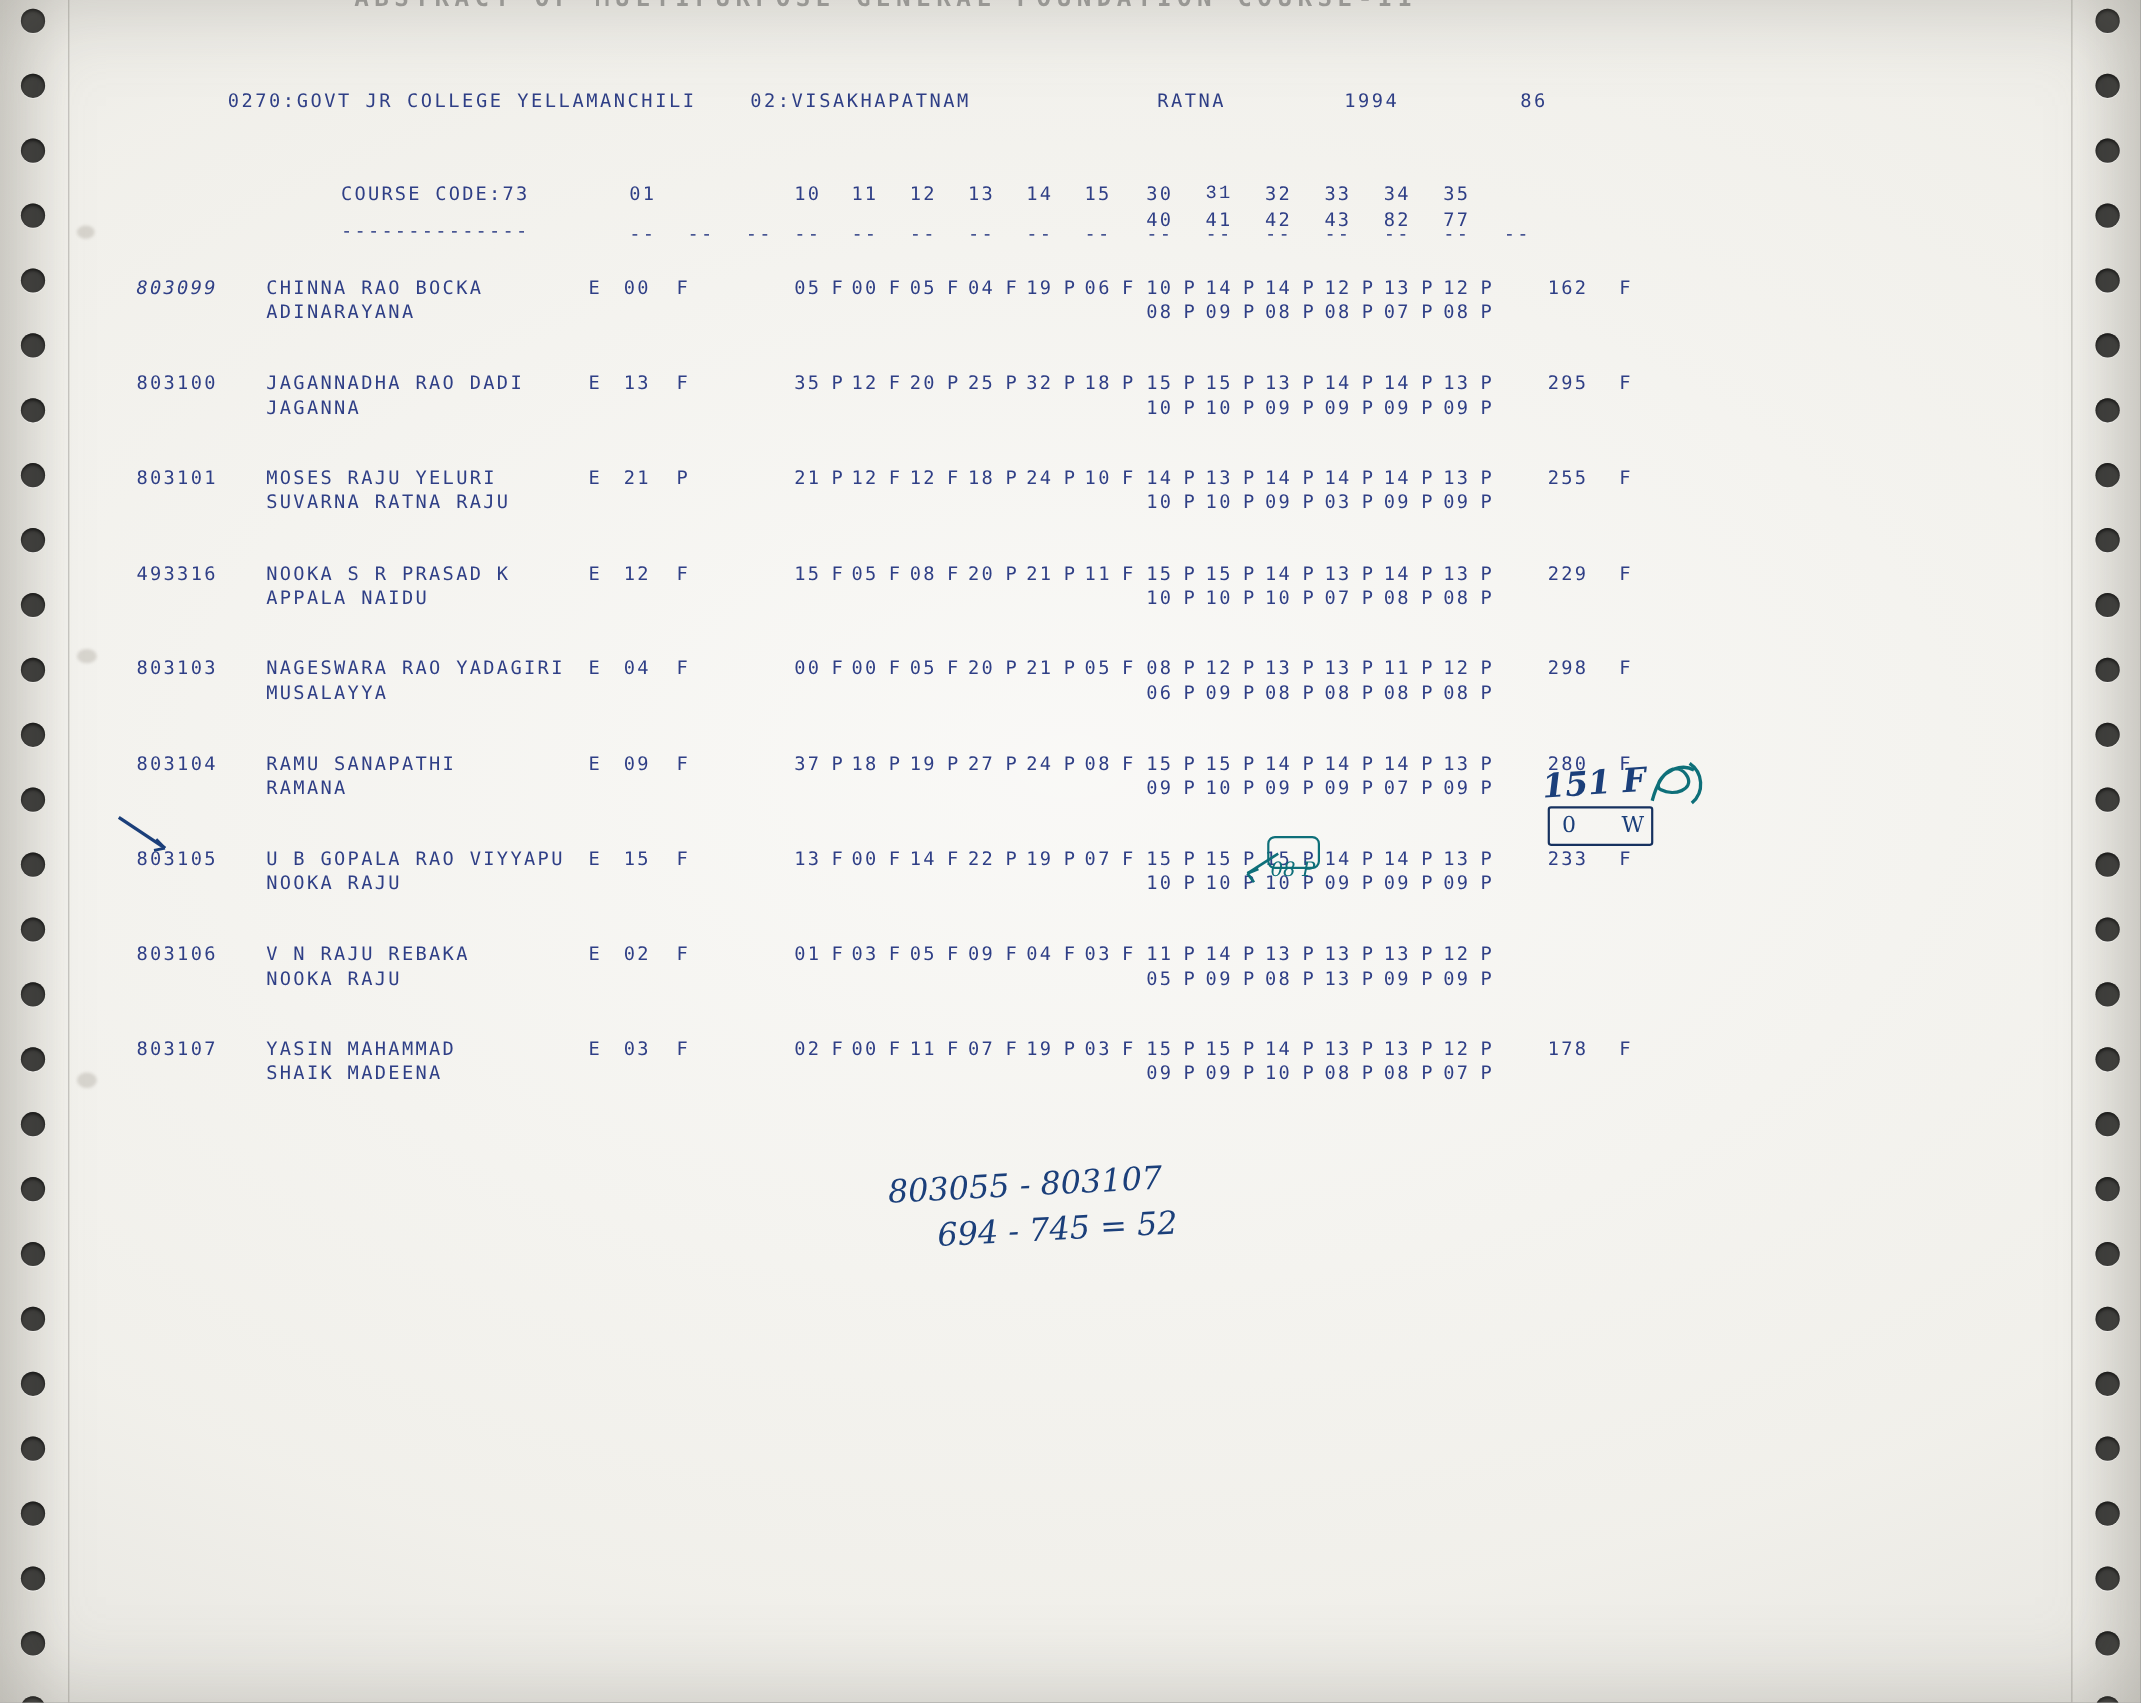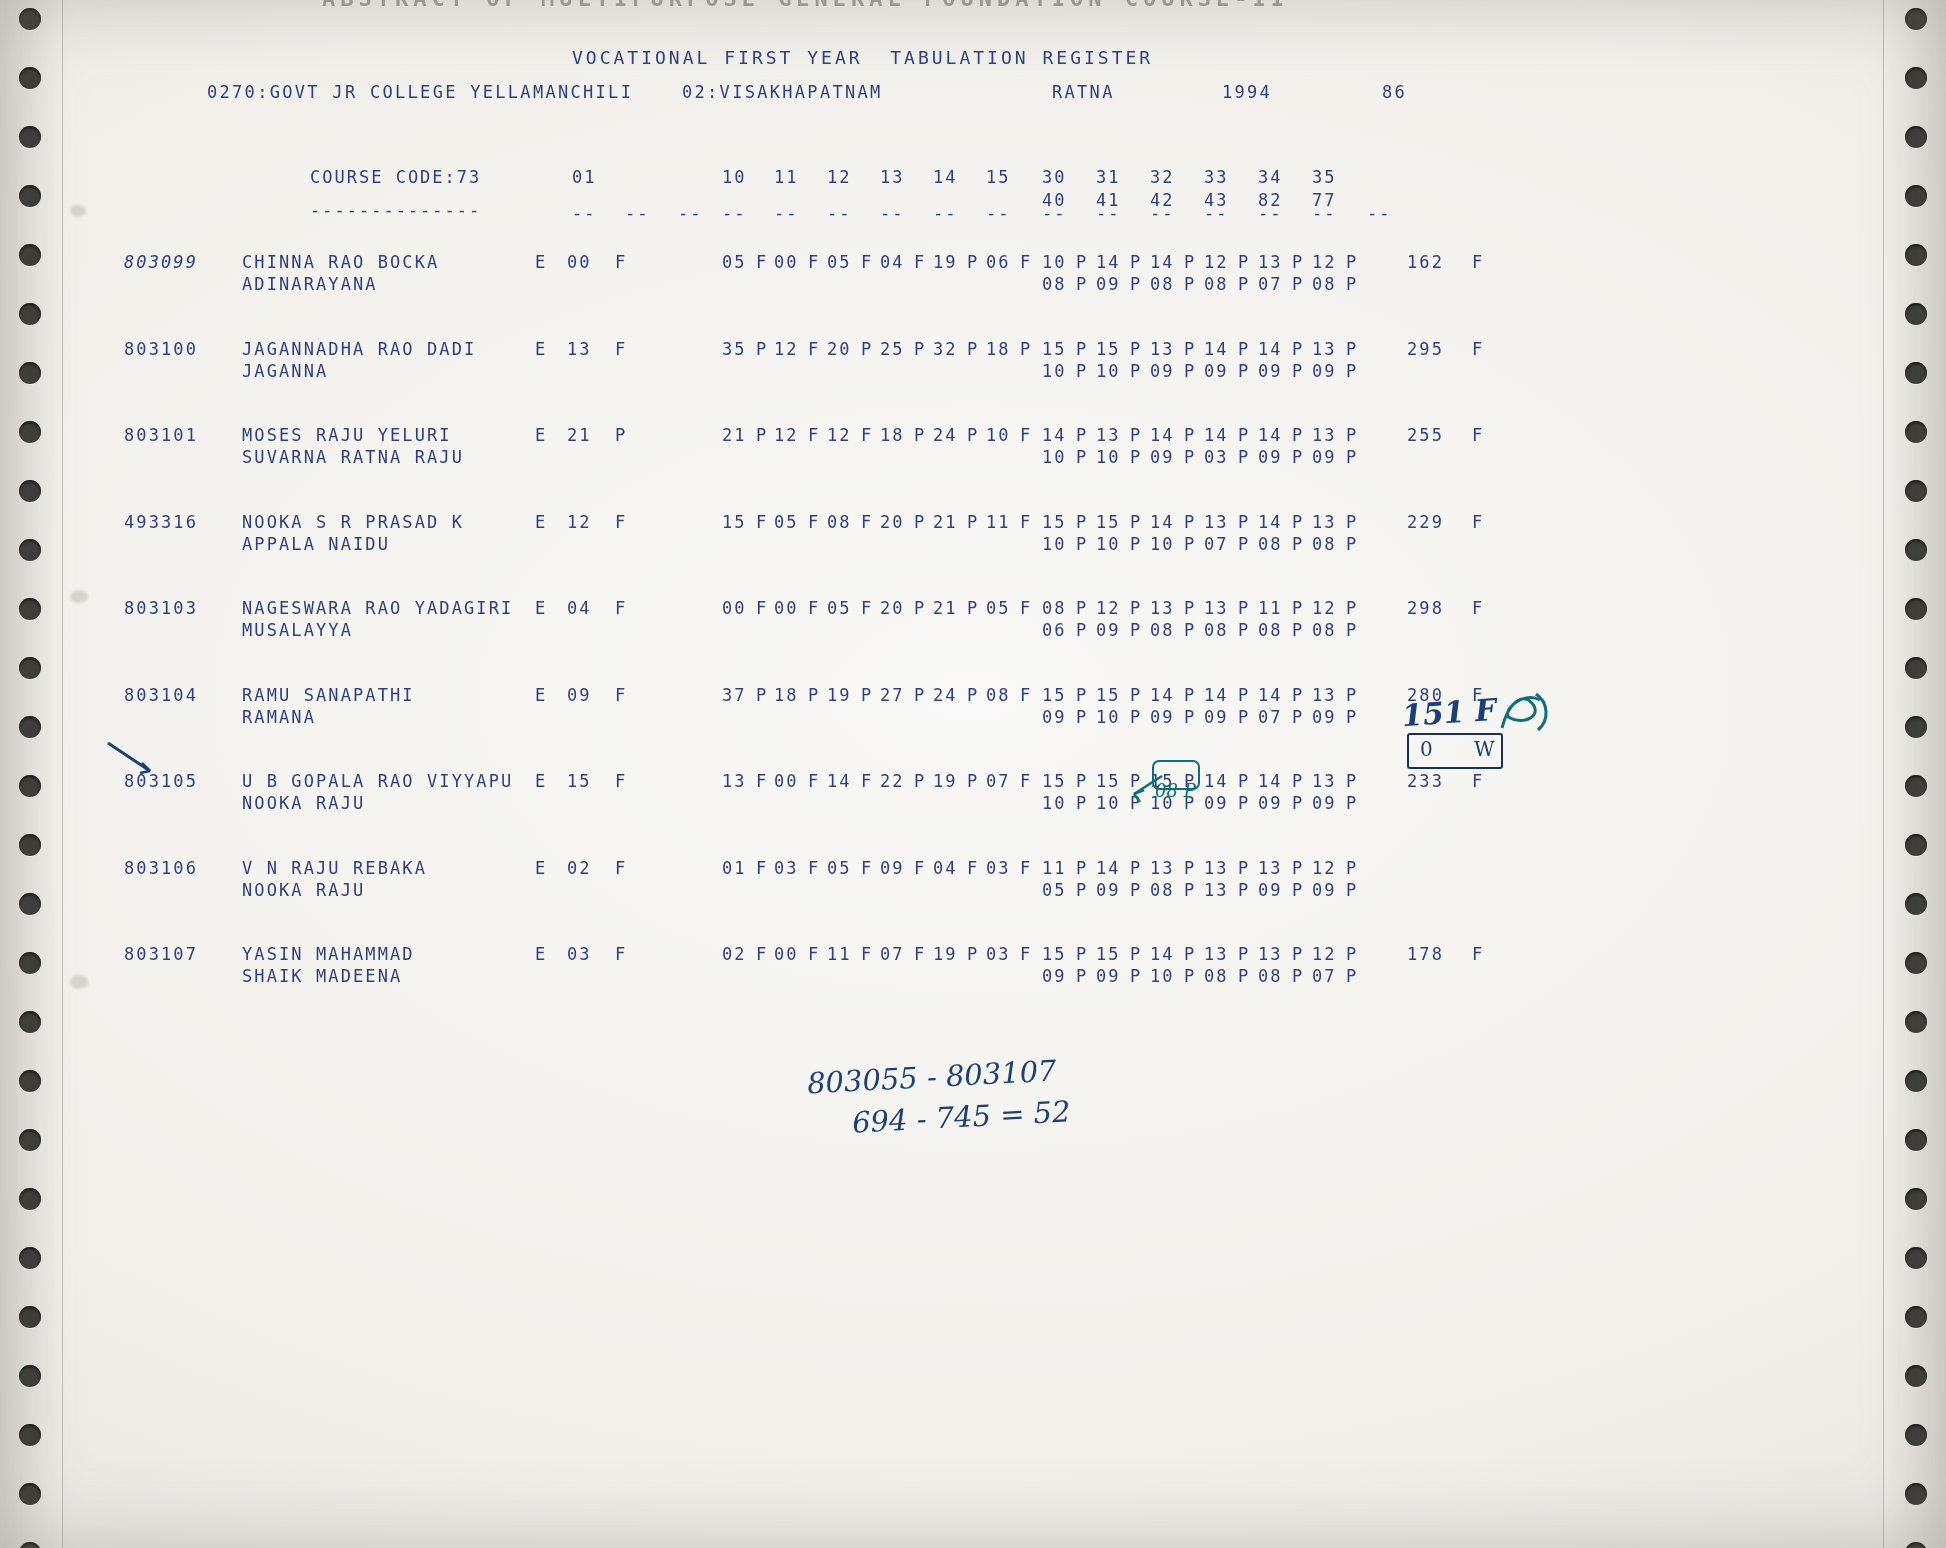--- a/index.html
+++ b/index.html
@@ -205,21 +205,20 @@
       <div class="hole left" style="top:1483px"></div>
       <div class="hole right" style="top:1483px"></div>
       <div class="hole left" style="top:1542px"></div>
       <div class="hole right" style="top:1542px"></div>
     </div>
 
   <div class="sheet">
 
     <div class="top-ghost">ABSTRACT OF MULTIPURPOSE GENERAL FOUNDATION COURSE-II</div>
 
-    <div class="title">VOCATIONAL FIRST YEAR  TABULATION REGISTER</div>
 
     <div class="subhead">
       <span style="top:82px; left:145px;">0270:GOVT JR COLLEGE YELLAMANCHILI</span>
       <span style="top:82px; left:620px;">02:VISAKHAPATNAM</span>
       <span style="top:82px; left:990px;">RATNA</span>
       <span style="top:82px; left:1160px;">1994</span>
       <span style="top:82px; left:1320px;">86</span>
     </div>
 
     <div class="colnum" style="top:167px; left:248px;">COURSE CODE:73</div>
@@ -227,21 +226,21 @@
     <div class="colnum" style="top:167px; left:510px;">01</div>
 
     <div id="colheads-top">
         <div class="colnum" style="top:167px; left:660px;">10</div>
         <div class="colnum" style="top:167px; left:712px;">11</div>
         <div class="colnum" style="top:167px; left:765px;">12</div>
         <div class="colnum" style="top:167px; left:818px;">13</div>
         <div class="colnum" style="top:167px; left:871px;">14</div>
         <div class="colnum" style="top:167px; left:924px;">15</div>
         <div class="colnum" style="top:167px; left:980px;">30</div>
-        <div class="colnum" style="top:167px; left:1034px;">31</div>
+        <div class="colnum" style="top:167px; left:1034px;font-family:Liberation Mono, monospace;">31</div>
         <div class="colnum" style="top:167px; left:1088px;">32</div>
         <div class="colnum" style="top:167px; left:1142px;">33</div>
         <div class="colnum" style="top:167px; left:1196px;">34</div>
         <div class="colnum" style="top:167px; left:1250px;">35</div>
       </div>
     <div id="colheads-bottom">
         <div class="colnum" style="top:190px; left:980px;">40</div>
         <div class="colnum" style="top:190px; left:1034px;">41</div>
         <div class="colnum" style="top:190px; left:1088px;">42</div>
         <div class="colnum" style="top:190px; left:1142px;">43</div>

